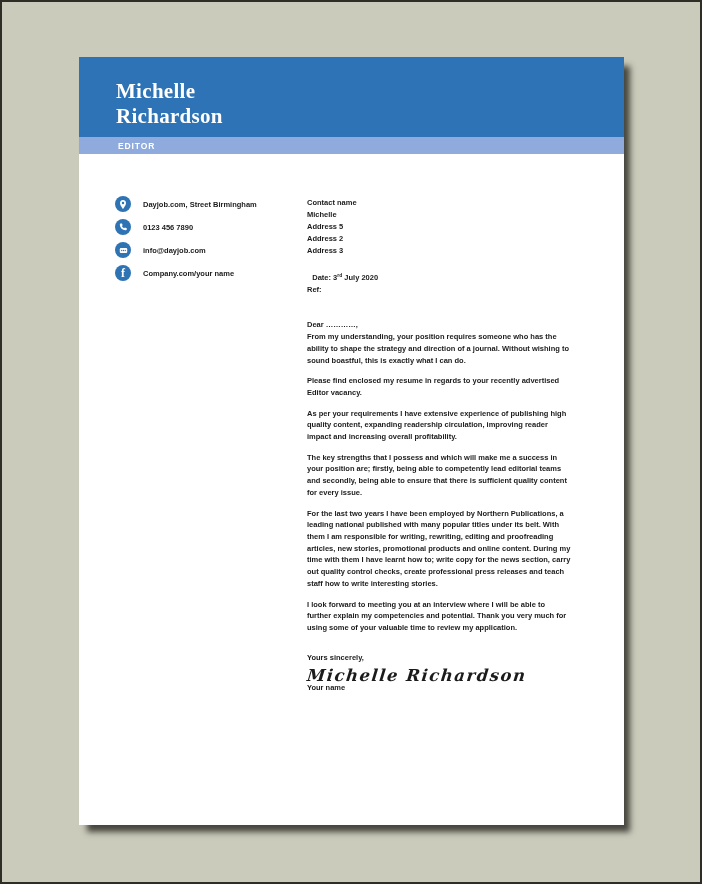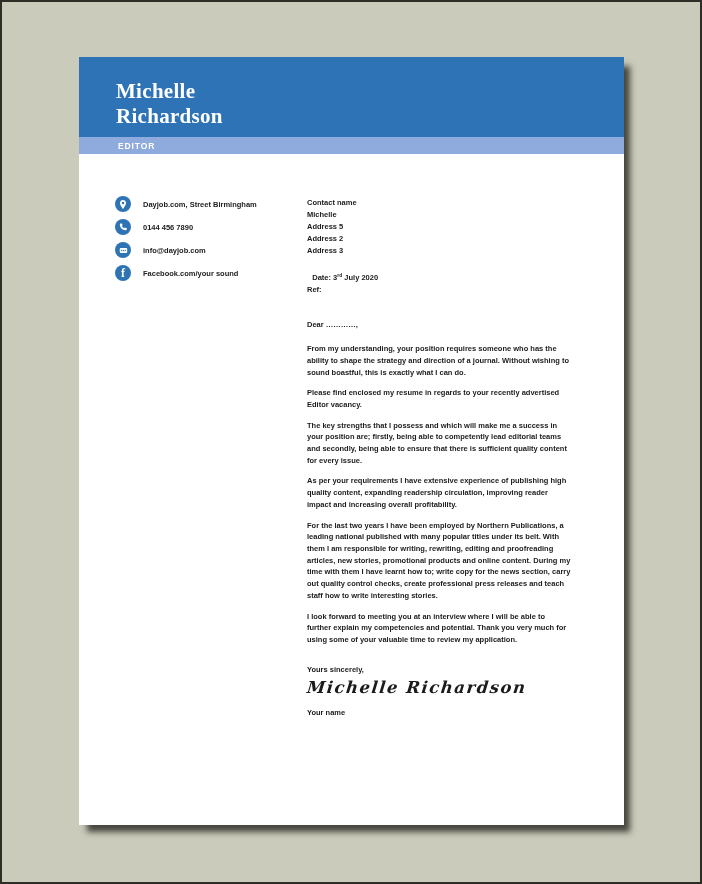--- a/index.html
+++ b/index.html
@@ -26,26 +26,26 @@
             font-weight:bold;font-size:12px;line-height:16px;}
   .c-label{margin-left:12px;font-size:7.5px;font-weight:bold;color:#1b1b1b;white-space:nowrap;}
   
   .letter{position:absolute;left:228px;top:140px;width:264px;color:#1b1b1b;
           font-size:7.5px;font-weight:bold;line-height:11.7px;}
   .addr-line{line-height:11.9px;}
   .date-row{margin-top:13px;}
   .date-label{display:inline-block;min-width:24px;text-align:right;}
   .date-val sup{font-size:5px;}
   .ref-row{}
-  .salutation{margin-top:24px;margin-bottom:12px;}
+  .salutation{margin-top:24px;}
   .letter p{margin:0 0 9px 0;}
   .closing{margin-top:18px;}
   .signature{margin-top:7px;font-family:"DejaVu Serif",serif;font-style:italic;font-weight:bold;
              font-size:16.5px;letter-spacing:1.5px;transform:skewX(-6deg);transform-origin:left;}
-  .signoff{margin-top:13px;}
+  .signoff{}
 </style>
 </head>
 <body>
 
 <div class="screen">
   <div class="page">
 
     <div class="header-blue">
       <div class="header-name">
         <div>Michelle</div>
@@ -64,38 +64,38 @@
           </svg>
         </span>
         <span class="c-label">Dayjob.com, Street Birmingham</span>
       </div>
       <div class="c-row">
         <span class="c-ico">
           <svg width="10" height="10" viewBox="0 0 16 16">
             <path fill="#ffffff" d="M4.8 2.2 L6.3 2.2 L7.5 5.1 L6.1 6.5 C6.9 8.2 8 9.3 9.7 10.1 L11.1 8.7 L14 9.9 L14 11.4 C14 12.5 13.1 13.4 12 13.3 C6.9 12.8 3.4 9.3 2.9 4.2 C2.8 3.1 3.7 2.2 4.8 2.2 Z"></path>
           </svg>
         </span>
-        <span class="c-label">0144 456 7890</span>
+        <span class="c-label">0123 456 7890</span>
       </div>
       <div class="c-row">
         <span class="c-ico">
           <svg width="11" height="11" viewBox="0 0 16 16">
             <rect x="2.6" y="4.4" width="10.8" height="7.2" rx="1.6" fill="#ffffff"></rect>
             <circle cx="5.4" cy="8" r="0.95" fill="#2e74b5"></circle>
             <circle cx="8" cy="8" r="0.95" fill="#2e74b5"></circle>
             <circle cx="10.6" cy="8" r="0.95" fill="#2e74b5"></circle>
           </svg>
         </span>
         <span class="c-label">info@dayjob.com</span>
       </div>
       <div class="c-row">
         <span class="c-ico">
           <span class="fb-glyph">f</span>
         </span>
-        <span class="c-label">Facebook.com/your sound</span>
+        <span class="c-label">Company.com/your name</span>
       </div>
     </div>
 
     <div class="letter">
       <div>
         <div class="addr-line">Contact name</div>
         <div class="addr-line">Michelle</div>
         <div class="addr-line">Address 5</div>
         <div class="addr-line">Address 2</div>
         <div class="addr-line">Address 3</div>
@@ -105,22 +105,22 @@
         <span class="date-label">Date:</span>
         <span class="date-val"><span>3</span><sup>rd</sup><span> July 2020</span></span>
       </div>
 
       <div class="ref-row">Ref:</div>
 
       <div class="salutation">Dear …………,</div>
 
       <p>From my understanding, your position requires someone who has the ability to shape the strategy and direction of a journal. Without wishing to sound boastful, this is exactly what I can do.</p>
       <p>Please find enclosed my resume in regards to your recently advertised Editor vacancy.</p>
+      <p>As per your requirements I have extensive experience of publishing high quality content, expanding readership circulation, improving reader impact and increasing overall profitability.</p>
       <p>The key strengths that I possess and which will make me a success in your position are; firstly, being able to competently lead editorial teams and secondly, being able to ensure that there is sufficient quality content for every issue.</p>
-      <p>As per your requirements I have extensive experience of publishing high quality content, expanding readership circulation, improving reader impact and increasing overall profitability.</p>
       <p>For the last two years I have been employed by Northern Publications, a leading national published with many popular titles under its belt. With them I am responsible for writing, rewriting, editing and proofreading articles, new stories, promotional products and online content. During my time with them I have learnt how to; write copy for the news section, carry out quality control checks, create professional press releases and teach staff how to write interesting stories.</p>
       <p>I look forward to meeting you at an interview where I will be able to further explain my competencies and potential. Thank you very much for using some of your valuable time to review my application.</p>
 
       <div class="closing">Yours sincerely,</div>
       <div class="signature">Michelle Richardson</div>
       <div class="signoff">Your name</div>
     </div>
 
   </div>
 </div>

